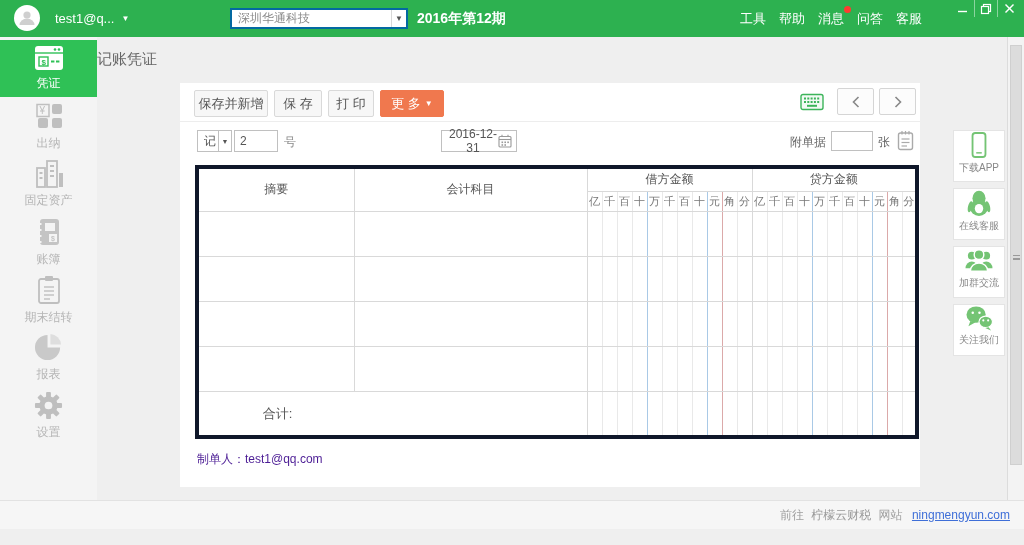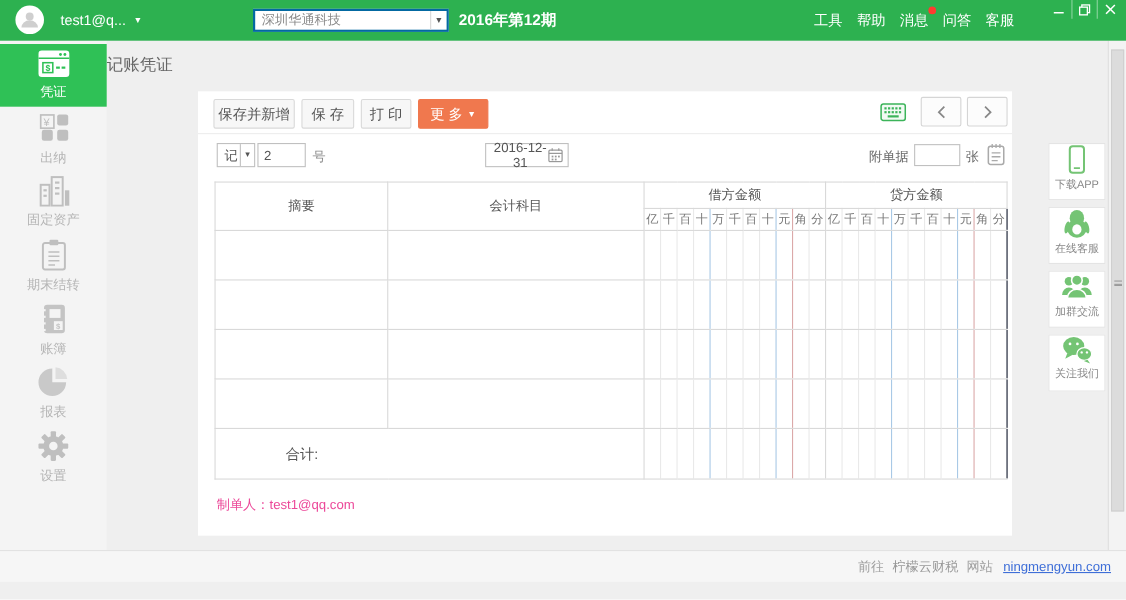--- a/index.html
+++ b/index.html
@@ -55,33 +55,33 @@
   .date-input { position:absolute; left:261px; top:0; width:76px; height:22px; border:1px solid #c0c0c0; background:#fff; display:flex; align-items:center; cursor:text; }
   .date-input .val { flex:1; color:#555; padding-left:6px;text-align:center; }
   .date-input svg { margin-right:4px; }
   .hint { position:absolute; left:437px; top:4px; color:#f5a03c; }
   .lab-attach { left:610px; color:#666; }
   .attach-input { position:absolute; left:651px; top:1px; width:42px; height:20px; border:1px solid #c0c0c0; font-family:inherit; }
   .lab-zhang { left:698px; color:#666; }
   .receipt-icon { position:absolute; left:717px; top:0; cursor:pointer; }
 
   
-  table.voucher { position:absolute; left:15px; top:82px; width:720px; border-collapse:collapse; table-layout:fixed; border:1px solid #0f172a; }
+  table.voucher { position:absolute; left:15px; top:82px; width:720px; border-collapse:collapse; table-layout:fixed; border:4px solid #0f172a; }
   table.voucher th, table.voucher td { border:1px solid #d9d9d9; font-weight:normal; }
   table.voucher thead tr.grp th { height:24px; font-size:12px; color:#555; }
   table.voucher thead tr.dig td { height:20px; font-size:11px; color:#777; text-align:center; }
   table.voucher tbody tr.row td { height:45px; }
   table.voucher tr.total td { height:46px; }
   table.voucher td.digit { border-left:1px solid #e9e9e9; border-right:none; padding:0; }
   table.voucher td.digit.d0 { border-left-color:#d9d9d9; }
   table.voucher td.digit.d4, table.voucher td.digit.d8 { border-left-color:#a9c9e6; }
   table.voucher td.digit.d9 { border-left-color:#dba9a9; }
   .total-cell { text-align:left; }
   .total-cell span { display:inline-block; width:157px; text-align:center; font-size:13px; color:#555; }
-  .preparer { position:absolute; left:17px; top:368px; font-size:12px; color:#ec4899; }
+  .preparer { position:absolute; left:17px; top:368px; font-size:12px; color:#4c1d95; }
 
   
   .floatbar { position:absolute; left:856px; top:93px; width:52px; }
   .float-card { width:52px; height:52px; background:#fff; border:1px solid #e4e4e4; margin-bottom:6px; display:flex; flex-direction:column; align-items:center; cursor:pointer; }
   .float-card .lbl { font-size:10px; color:#888; margin-top:2px; white-space:nowrap; }
 
   
   .scroll-strip { position:absolute; left:1007px; top:37px; width:17px; height:479px; background:#f3f3f3; border-left:1px solid #dcdcdc; z-index:5; }
   .scroll-thumb { position:absolute; left:2px; top:8px; width:12px; height:420px; background:#dcdcdc; border:1px solid #cfcfcf; }
   .scroll-thumb .grip { position:absolute; left:2px; top:50%; width:7px; height:5px; border-top:1px solid #9a9a9a; border-bottom:1px solid #9a9a9a; }
@@ -175,42 +175,42 @@
         <rect x="5.5" y="18" width="3" height="2" fill="#bfbfbf"></rect>
       <rect x="16" y="6" width="4" height="2" fill="#bfbfbf"></rect>
         <rect x="16" y="11" width="4" height="2" fill="#bfbfbf"></rect>
         <rect x="16" y="16" width="4" height="2" fill="#bfbfbf"></rect>
     </svg>
     <span class="lbl">固定资产</span>
   </div>
 
   <div class="side-item">
     <svg width="26" height="30" viewBox="0 0 26 30">
-      <rect x="3" y="4" width="20" height="24" rx="2" fill="none" stroke="#bfbfbf" stroke-width="1.8"></rect>
-      <rect x="9" y="1" width="8" height="5" rx="1" fill="#bfbfbf"></rect>
-      <line x1="8" y1="12" x2="18" y2="12" stroke="#bfbfbf" stroke-width="1.4"></line>
-      <line x1="8" y1="16" x2="18" y2="16" stroke="#bfbfbf" stroke-width="1.4"></line>
-      <line x1="8" y1="20" x2="18" y2="20" stroke="#bfbfbf" stroke-width="1.4"></line>
-      <line x1="8" y1="24" x2="14" y2="24" stroke="#bfbfbf" stroke-width="1.4"></line>
-    </svg>
-    <span class="lbl">期末结转</span>
-  </div>
-
-  <div class="side-item">
-    <svg width="26" height="30" viewBox="0 0 26 30">
       <rect x="4" y="2" width="19" height="26" rx="3" fill="#c4c4c4"></rect>
       <rect x="2.5" y="6" width="3" height="2" fill="#f4f4f4"></rect>
         <rect x="2.5" y="12" width="3" height="2" fill="#f4f4f4"></rect>
         <rect x="2.5" y="18" width="3" height="2" fill="#f4f4f4"></rect>
         <rect x="2.5" y="24" width="3" height="2" fill="#f4f4f4"></rect>
       <rect x="9" y="6" width="10" height="8" fill="#f4f4f4"></rect>
       <rect x="13" y="17" width="8" height="8" fill="#f4f4f4"></rect>
       <text x="15" y="24" font-size="7" fill="#c4c4c4" font-weight="bold">$</text>
     </svg>
     <span class="lbl">账簿</span>
+  </div>
+
+  <div class="side-item">
+    <svg width="26" height="30" viewBox="0 0 26 30">
+      <rect x="3" y="4" width="20" height="24" rx="2" fill="none" stroke="#bfbfbf" stroke-width="1.8"></rect>
+      <rect x="9" y="1" width="8" height="5" rx="1" fill="#bfbfbf"></rect>
+      <line x1="8" y1="12" x2="18" y2="12" stroke="#bfbfbf" stroke-width="1.4"></line>
+      <line x1="8" y1="16" x2="18" y2="16" stroke="#bfbfbf" stroke-width="1.4"></line>
+      <line x1="8" y1="20" x2="18" y2="20" stroke="#bfbfbf" stroke-width="1.4"></line>
+      <line x1="8" y1="24" x2="14" y2="24" stroke="#bfbfbf" stroke-width="1.4"></line>
+    </svg>
+    <span class="lbl">期末结转</span>
   </div>
 
   <div class="side-item">
     <svg width="29" height="29" viewBox="0 0 30 30">
       <path d="M14,15 L14,2 A13,13 0 1 0 27,15 Z" fill="#c9c9c9"></path>
       <path d="M17,12 L17,1 A12,12 0 0 1 28,12 Z" fill="#dedede"></path>
     </svg>
     <span class="lbl">报表</span>
   </div>
 

